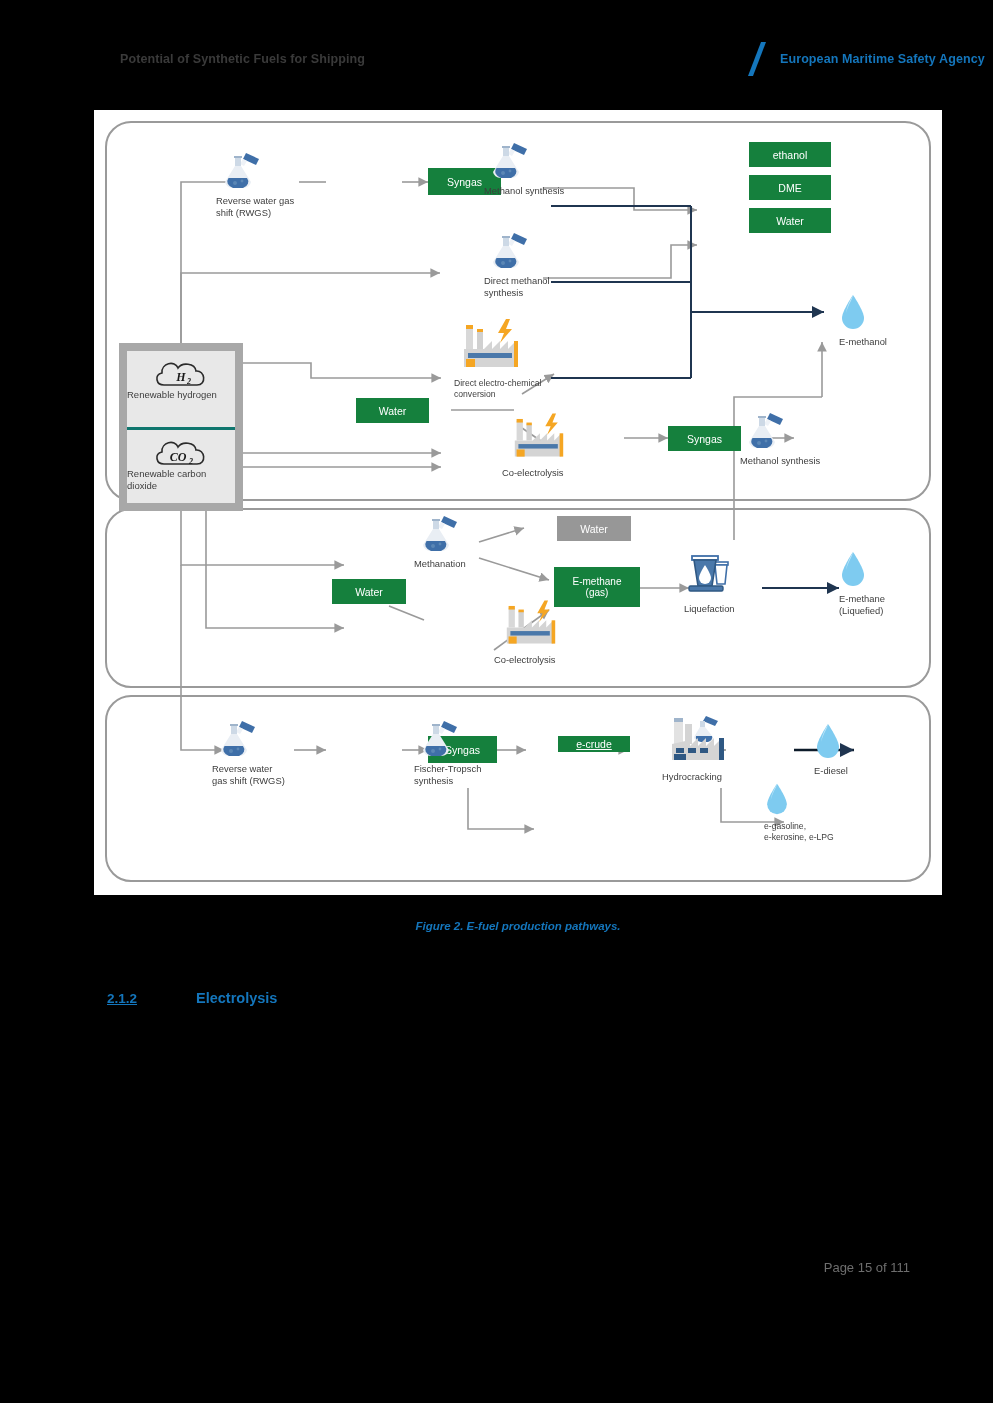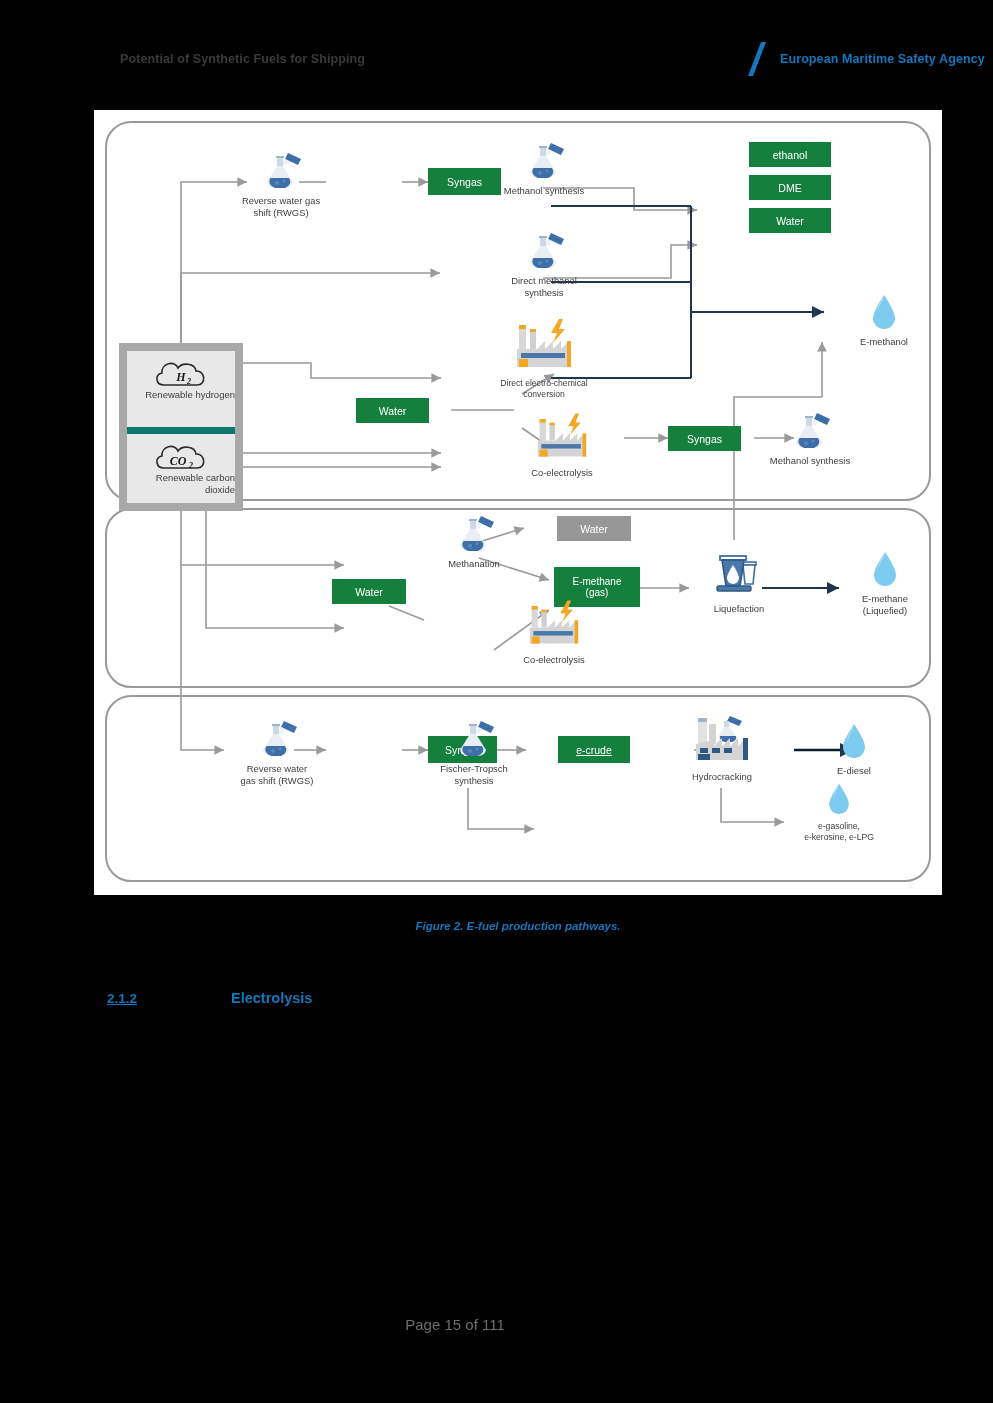--- a/index.html
+++ b/index.html
@@ -52,29 +52,29 @@
 
   
   .source-box {
     position: absolute; left: 25px; top: 233px;
     width: 124px; height: 168px;
     background: #a8a8a8;
     padding: 8px;
   }
   .source-inner { width: 108px; height: 152px; background: #e8e8e8; }
   .source-cell { width: 108px; height: 76px; position: relative; }
-  .source-cell + .source-cell { border-top: 7px solid #0f766e; }
+  .source-cell + .source-cell { border-top: 3px solid #0f766e; }
   .cloud-wrap { position: absolute; left: 50%; transform: translateX(-50%); top: 6px; }
   .source-label {
     position: absolute; left: 0; top: 38px; width: 108px;
-    text-align: right; font-size: 9.5px; color: #3d3d3d; line-height: 12px;
-  }
-
-  
-  .node { position: absolute; text-align: center; }
+    text-align: left; font-size: 9.5px; color: #3d3d3d; line-height: 12px;
+  }
+
+  
+  .node { position: absolute; text-align: left; }
   .node .icon { display: block; margin: 0 auto; }
   .node .caption {
     font-size: 9.4px; color: #3d3d3d; line-height: 11.5px;
     white-space: pre-line; margin-top: 1px;
   }
   .node.small .caption { font-size: 8.6px; line-height: 10.5px; }
 
   
   .chip {
     position: absolute; display: flex; align-items: center; justify-content: center;
@@ -89,25 +89,25 @@
     position: absolute; left: 94px; top: 920px; width: 848px;
     text-align: center; font-style: italic; font-size: 11.5px;
     color: #1476bc; font-weight: bold;
   }
   .sec-num {
     position: absolute; left: 107px; top: 991px;
     font-size: 13.5px; font-weight: bold; color: #1476bc; text-decoration: underline;
   }
   .sec-title {
     position: absolute; left: 196px; top: 990px;
-    font-size: 14.5px; font-weight: bold; color: #1476bc; margin-left: 35px;
+    font-size: 14.5px; font-weight: bold; color: #1476bc;
   }
   .footer-page {
-    position: absolute; left: 0; top: 1316px; width: 910px;
-    text-align: center; font-size: 15px; color: #6e6e6e;
+    position: absolute; left: 0; top: 1260px; width: 910px;
+    text-align: right; font-size: 13px; color: #6e6e6e;
   }
 </style>
 </head>
 <body>
 
 <div class="page">
 
   <div class="header">
     <div class="header-title">Potential of Synthetic Fuels for Shipping</div>
     <div class="header-slash">
@@ -459,21 +459,21 @@
           <path d="M12.5,28 L31,28 a9,7 0 0 1 -4,10 h-10 a9,7 0 0 1 -4.5,-10 Z" fill="#3f6fa8"></path>
           <circle cx="19" cy="33" r="2" fill="#5b87b5"></circle>
           <circle cx="26" cy="31" r="1.4" fill="#5b87b5"></circle>
           <rect x="18" y="6" width="8" height="2" fill="#9fb4cb"></rect>
         </svg>
       </span>
       <div class="caption">Fischer-Tropsch
 synthesis</div>
     </div>
 
-    <div class="chip blue" style="left:464px; top:626px; width:72px; height:27px;text-decoration:underline;">
+    <div class="chip blue" style="left:464px; top:626px; width:72px; height:16px;text-decoration:underline;">
       <span>e-crude</span>
     </div>
 
     <div class="node" style="left:568px; top:600px; width:120px;">
       <span class="icon">
         <svg width="72" height="56" viewBox="0 0 72 56">
           <rect x="12" y="8" width="9" height="26" fill="#e2e2e2"></rect>
           <rect x="12" y="8" width="9" height="4" fill="#9fb4cb"></rect>
           <rect x="23" y="14" width="7" height="20" fill="#d4d4d4"></rect>
           <path d="M44,6 L56,11 L53,16 L41,11 Z" fill="#3f6fa8"></path>

